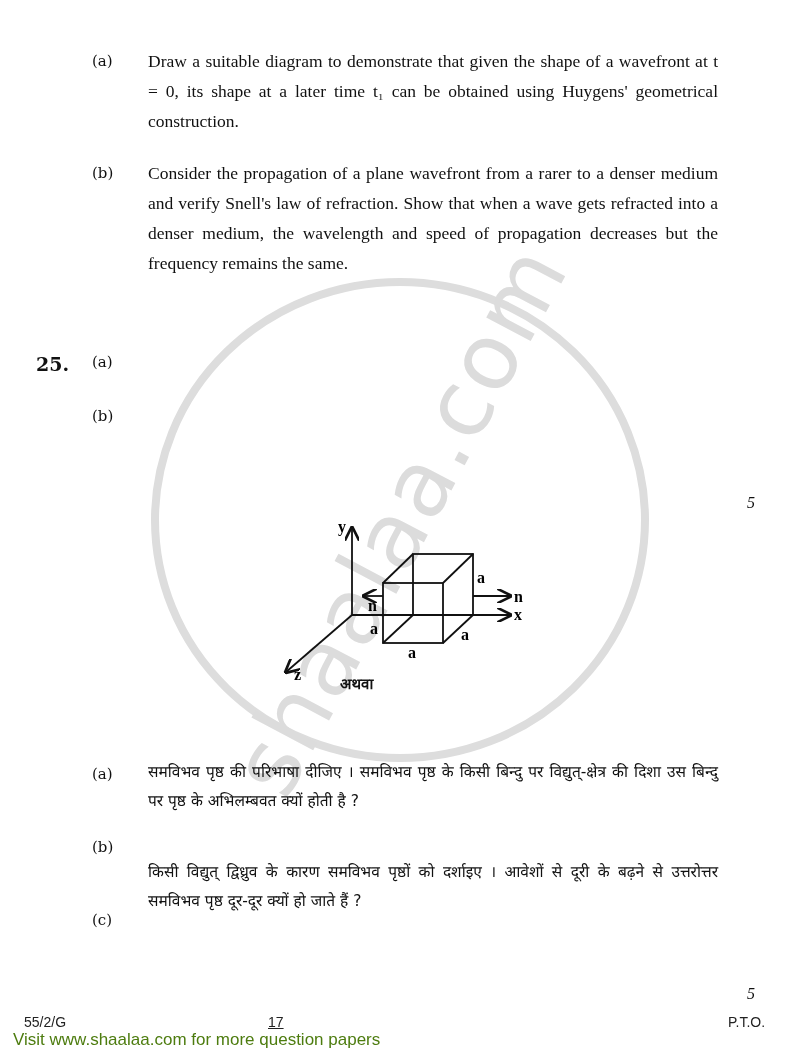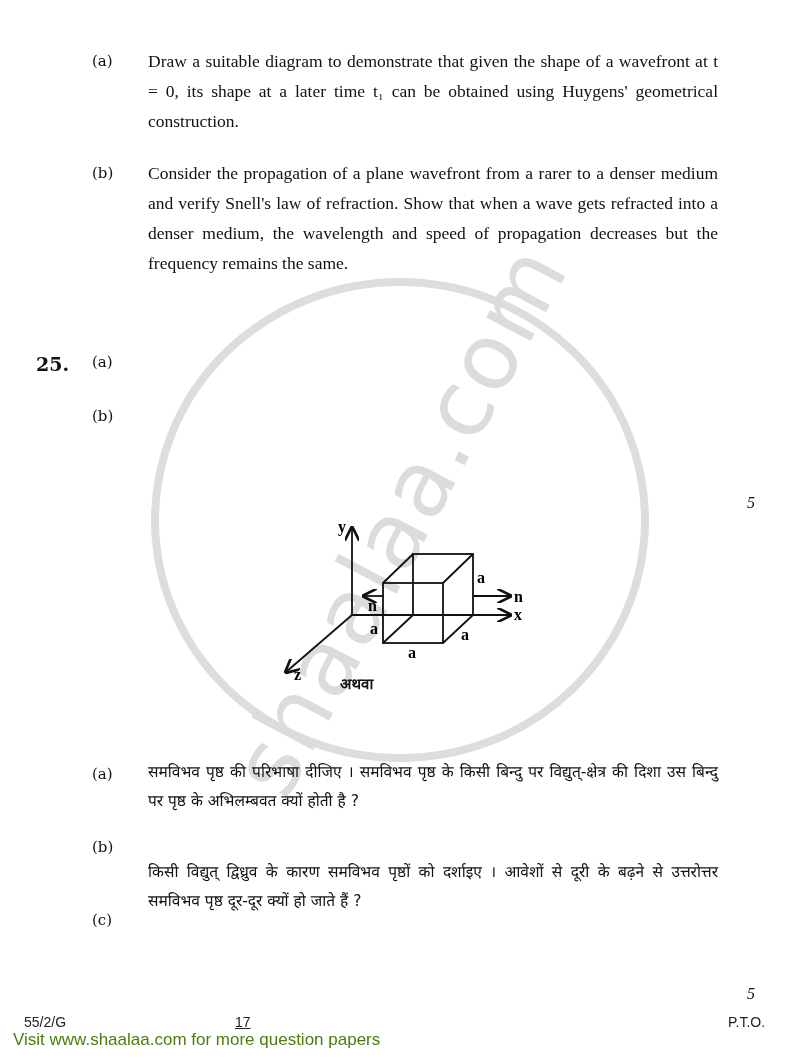--- a/index.html
+++ b/index.html
@@ -99,16 +99,16 @@
   <div class="lbl" style="top:765px;">(a)</div>
   <div class="body-hi" style="top:758px;">समविभव पृष्ठ की परिभाषा दीजिए । समविभव पृष्ठ के किसी बिन्दु पर विद्युत्-क्षेत्र की दिशा उस बिन्दु पर पृष्ठ के अभिलम्बवत क्यों होती है ?</div>
 
   <div class="lbl" style="top:838px;">(b)</div>
   <div class="body-hi" style="top:858px;">किसी विद्युत् द्विध्रुव के कारण समविभव पृष्ठों को दर्शाइए । आवेशों से दूरी के बढ़ने से उत्तरोत्तर समविभव पृष्ठ दूर-दूर क्यों हो जाते हैं ?</div>
 
   <div class="lbl" style="top:911px;">(c)</div>
   <div class="marks" style="top:985px;">5</div>
 
   <div class="footer" style="left:24px; top:1014px;">55/2/G</div>
-  <div class="footer" style="left:235px; top:1014px;text-decoration:underline;">17</div>
+  <div class="footer" style="left:268px; top:1014px;text-decoration:underline;">17</div>
   <div class="footer" style="left:728px; top:1014px;">P.T.O.</div>
   <div class="visit">Visit www.shaalaa.com for more question papers</div>
 </div>
 
 </body></html>

